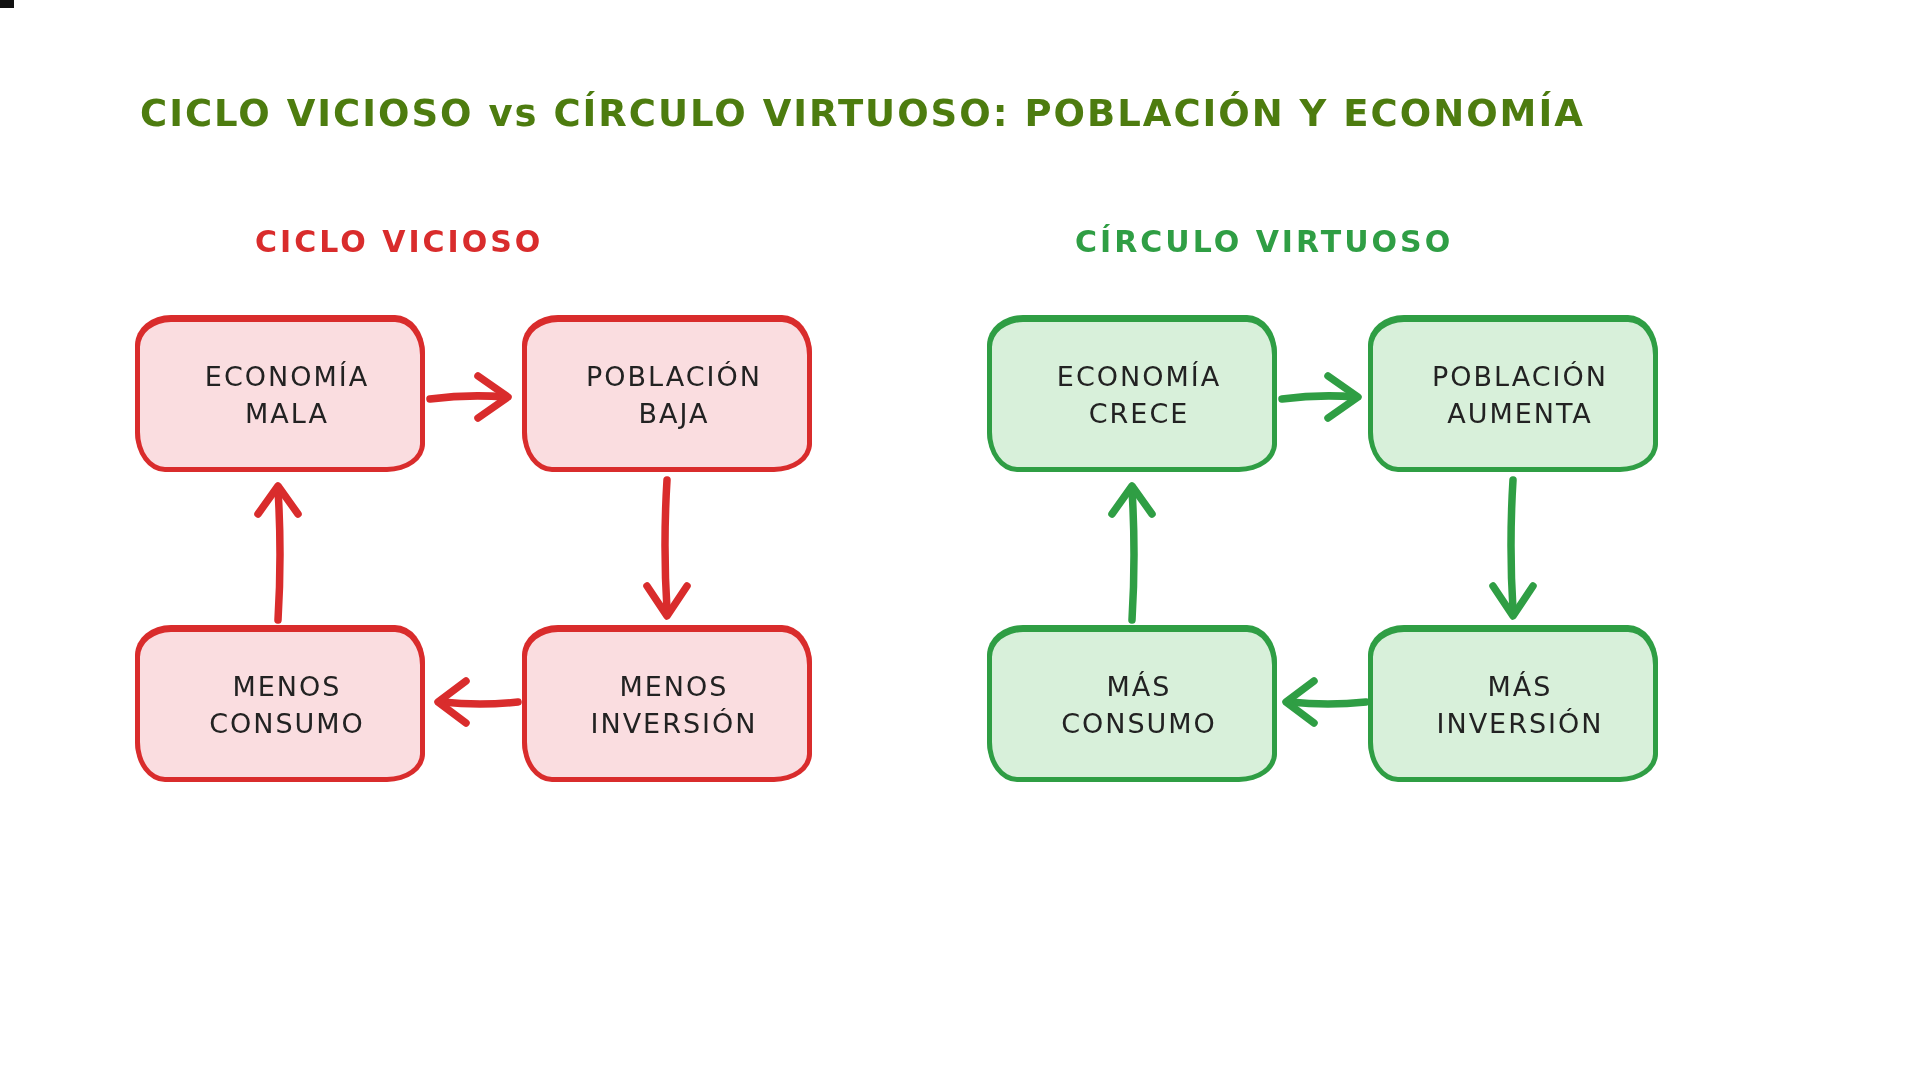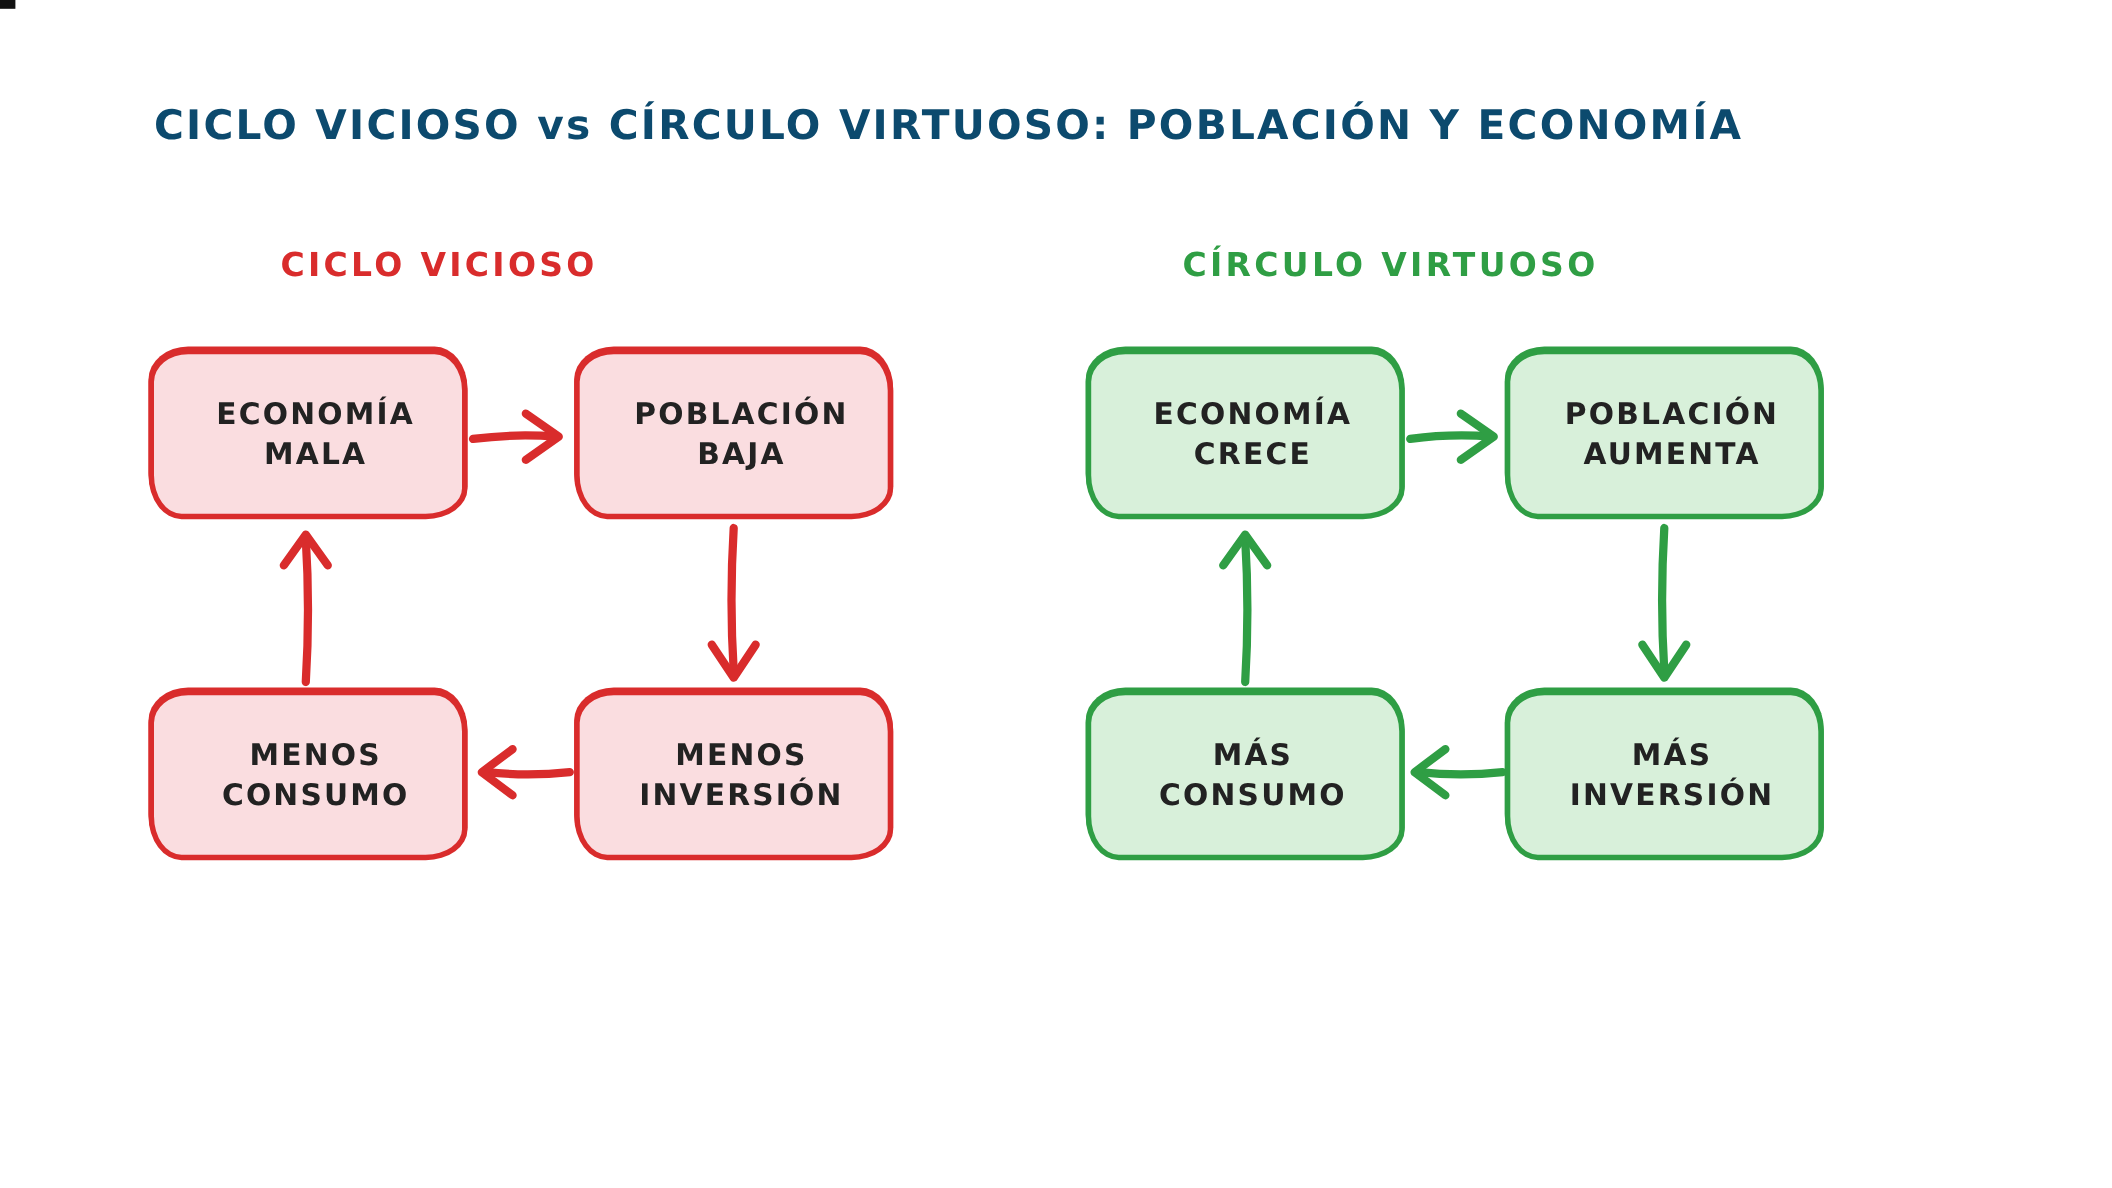--- a/index.html
+++ b/index.html
@@ -23,21 +23,21 @@
     height: 8px;
     background: #111111;
   }
   .page-title {
     position: absolute;
     left: 140px;
     top: 92px;
     font-size: 37px;
     font-weight: 700;
     letter-spacing: 2px;
-    color: #0c4a6e;
+    color: #4d7c0f;
     white-space: nowrap;
   }
   .cycle-heading {
     position: absolute;
     top: 224px;
     font-size: 30px;
     font-weight: 700;
     letter-spacing: 3px;
     text-align: center;
     white-space: nowrap;
@@ -50,21 +50,21 @@
     width: 290px;
     height: 155px;
     box-sizing: border-box;
     display: flex;
     align-items: center;
     justify-content: center;
     text-align: center;
     font-size: 27px;
     line-height: 37px;
     letter-spacing: 2px;
-    font-weight: 700;
+    font-weight: 400;
     color: #222222;
     white-space: pre-line;
     border-radius: 36px 30px 38px 30px / 30px 38px 28px 40px;
     padding-left: 14px;
   }
   .node.red {
     background: #fadde0;
     border: 5px solid #d92c2c;
     box-shadow: 0 -2px 0 0 #d92c2c;
   }

